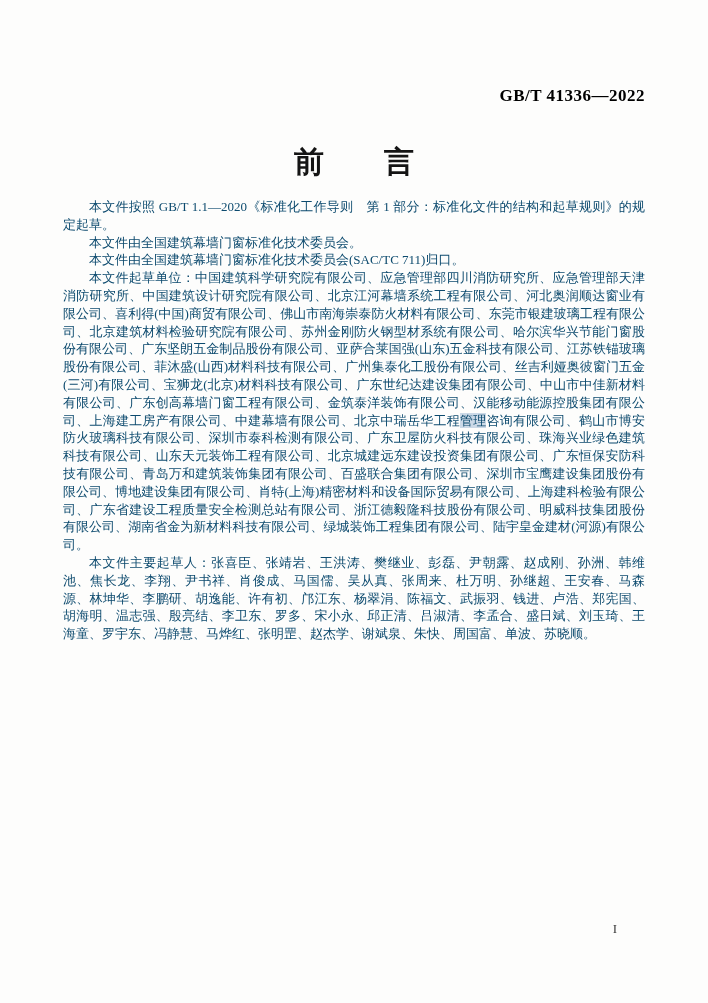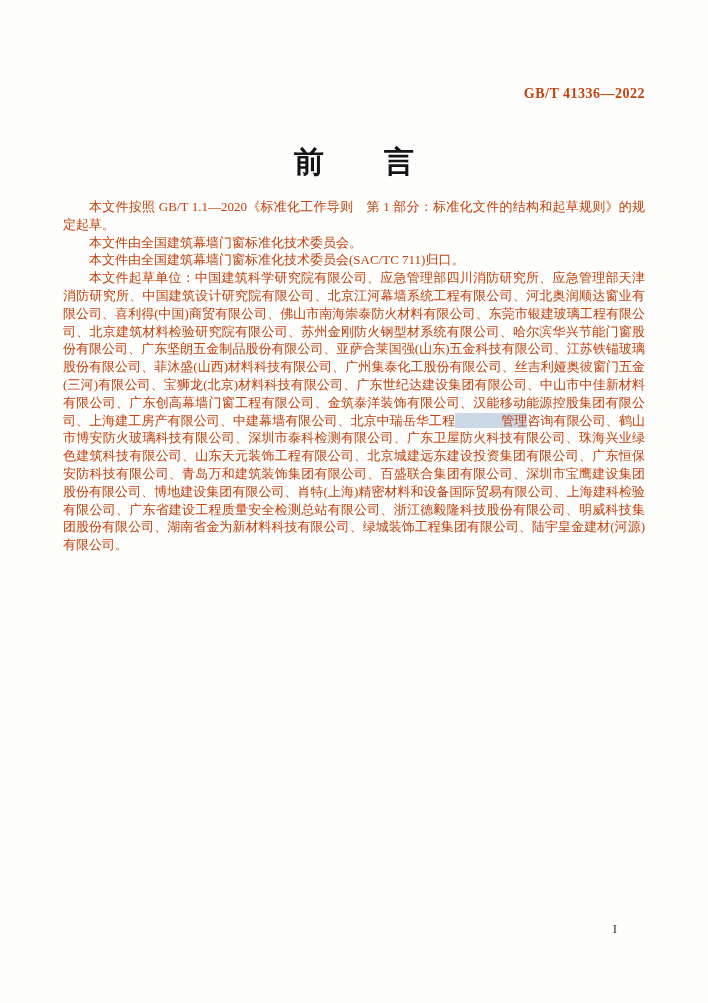--- a/index.html
+++ b/index.html
@@ -13,24 +13,24 @@
     height: 1003px;
     background: #fdfdfc;
     overflow: hidden;
     font-family: "Liberation Serif", "DejaVu Serif", serif;
     color: #1e1e1e;
   }
   .header-code {
     position: absolute;
     top: 86px;
     right: 63px;
-    font-size: 14px;
+    font-size: 17px;
     font-weight: bold;
     letter-spacing: 0.5px;
-    color: #c2410c;
+    color: #000000;
     white-space: nowrap;
   }
   .doc-title {
     position: absolute;
     top: 142px;
     left: 0;
     width: 100%;
     margin: 0;
     text-align: center;
     font-size: 30px;
@@ -38,30 +38,29 @@
     color: #141414;
   }
   .body-text {
     position: absolute;
     top: 198px;
     left: 63px;
     width: 582px;
     font-size: 13px;
     line-height: 17.8px;
     text-align: justify;
-    color: #c2410c;
+    color: #0c4a6e;
   }
   .body-text p {
     margin: 0;
     padding: 0;
     text-indent: 2em;
   }
   .highlight {
     background: rgba(148, 178, 209, 0.48);
-    padding-left: 46px;
   }
   .page-number {
     position: absolute;
     top: 921px;
     left: 0;
     width: 645px;
     text-align: right;
     padding-right: 28px;
     box-sizing: border-box;
     font-size: 13px;
@@ -75,17 +74,18 @@
 
   <div class="header-code">GB/T 41336—2022</div>
 
   <h1 class="doc-title">前　　言</h1>
 
   <div class="body-text">
       <p><span>本文件按照 GB/T 1.1—2020《标准化工作导则　第 1 部分：标准化文件的结构和起草规则》的规定起草。</span></p>
       <p><span>本文件由全国建筑幕墙门窗标准化技术委员会。</span></p>
       <p><span>本文件由全国建筑幕墙门窗标准化技术委员会(SAC/TC 711)归口。</span></p>
       <p><span>本文件起草单位：中国建筑科学研究院有限公司、应急管理部四川消防研究所、应急管理部天津消防研究所、中国建筑设计研究院有限公司、北京江河幕墙系统工程有限公司、河北奥润顺达窗业有限公司、喜利得(中国)商贸有限公司、佛山市南海崇泰防火材料有限公司、东莞市银建玻璃工程有限公司、北京建筑材料检验研究院有限公司、苏州金刚防火钢型材系统有限公司、哈尔滨华兴节能门窗股份有限公司、广东坚朗五金制品股份有限公司、亚萨合莱国强(山东)五金科技有限公司、江苏铁锚玻璃股份有限公司、菲沐盛(山西)材料科技有限公司、广州集泰化工股份有限公司、丝吉利娅奥彼窗门五金(三河)有限公司、宝狮龙(北京)材料科技有限公司、广东世纪达建设集团有限公司、中山市中佳新材料有限公司、广东创高幕墙门窗工程有限公司、金筑泰洋装饰有限公司、汉能移动能源控股集团有限公司、上海建工房产有限公司、中建幕墙有限公司、北京中瑞岳华工程</span><span class="highlight">管理</span><span>咨询有限公司、鹤山市博安防火玻璃科技有限公司、深圳市泰科检测有限公司、广东卫屋防火科技有限公司、珠海兴业绿色建筑科技有限公司、山东天元装饰工程有限公司、北京城建远东建设投资集团有限公司、广东恒保安防科技有限公司、青岛万和建筑装饰集团有限公司、百盛联合集团有限公司、深圳市宝鹰建设集团股份有限公司、博地建设集团有限公司、肖特(上海)精密材料和设备国际贸易有限公司、上海建科检验有限公司、广东省建设工程质量安全检测总站有限公司、浙江德毅隆科技股份有限公司、明威科技集团股份有限公司、湖南省金为新材料科技有限公司、绿城装饰工程集团有限公司、陆宇皇金建材(河源)有限公司。</span></p>
+      <p><span>本文件主要起草人：张喜臣、张靖岩、王洪涛、樊继业、彭磊、尹朝露、赵成刚、孙洲、韩维池、焦长龙、李翔、尹书祥、肖俊成、马国儒、吴从真、张周来、杜万明、孙继超、王安春、马森源、林坤华、李鹏研、胡逸能、许有初、邝江东、杨翠涓、陈福文、武振羽、钱进、卢浩、郑宪国、胡海明、温志强、殷亮结、李卫东、罗多、宋小永、邱正清、吕淑清、李孟合、盛日斌、刘玉琦、王海童、罗宇东、冯静慧、马烨红、张明罡、赵杰学、谢斌泉、朱快、周国富、单波、苏晓顺。</span></p>
     </div>
 
   <div class="page-number">I</div>
 
 </div>
 
 </body></html>

